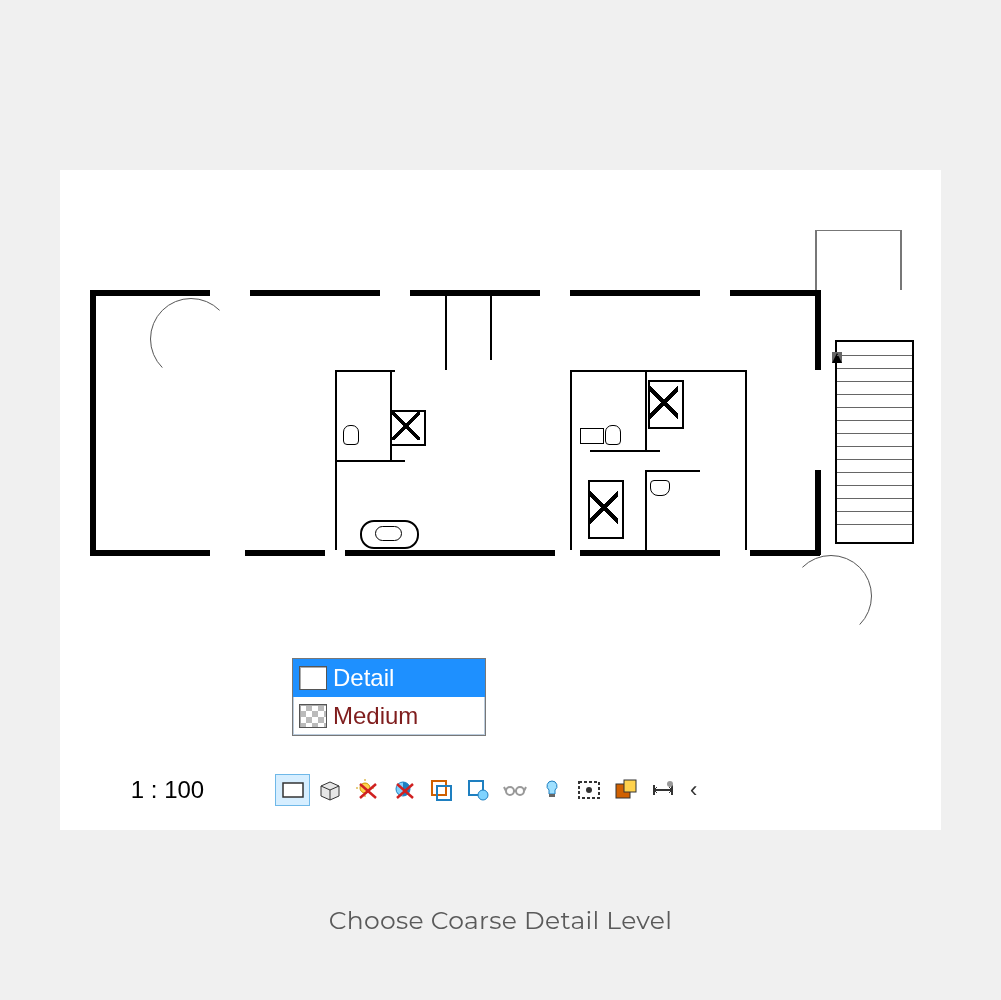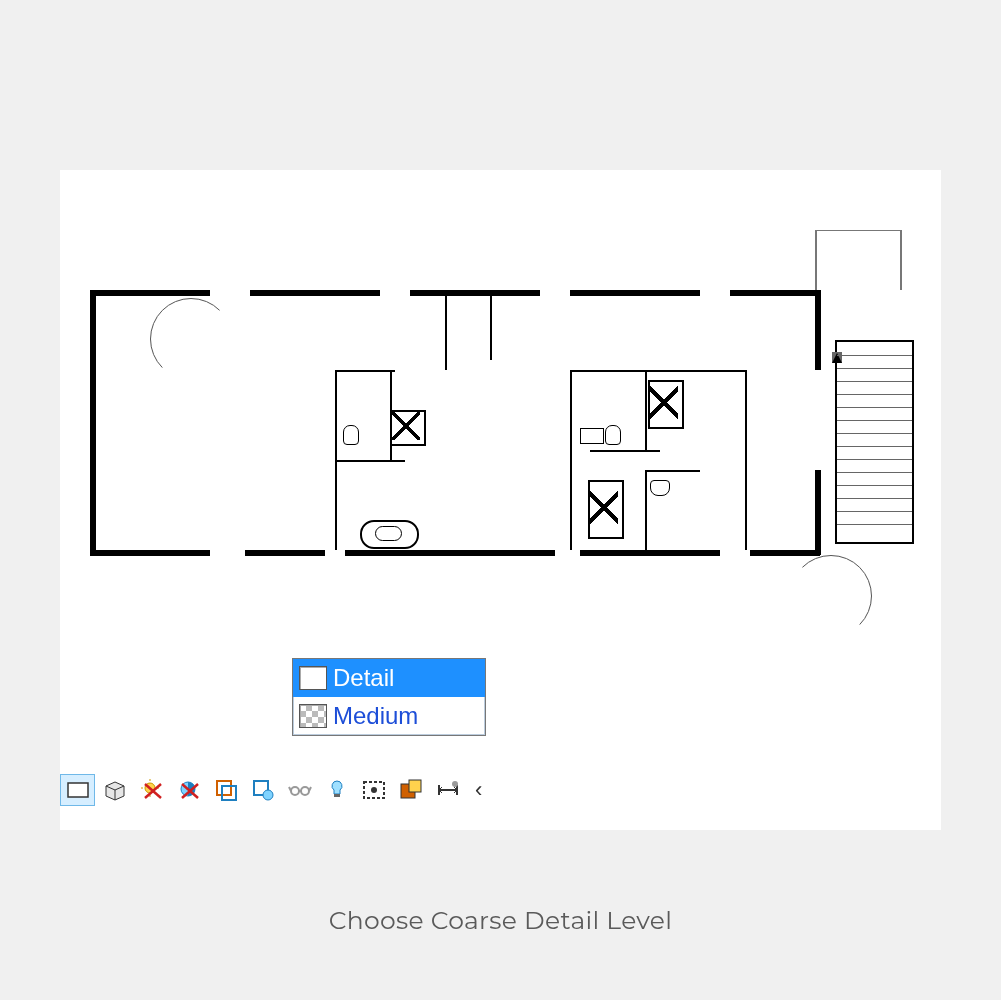--- a/index.html
+++ b/index.html
@@ -10,21 +10,21 @@
   .wall-h{height:6px;}
   .wall-v{width:6px;}
   .thin{background:#000;height:2px;}
   .thin-v{background:#000;width:2px;}
   .stairs{position:absolute;right:-10px;top:110px;width:75px;height:200px;border:2px solid #000;background:#fff;}
   .stairs div{position:absolute;left:0;right:0;height:1px;background:#666;}
   .arrow-up{position:absolute;left:50%;top:10px;width:0;height:0;border-left:5px solid transparent;border-right:5px solid transparent;border-bottom:10px solid #000;transform:translateX(-50%);}
   .door-arc{position:absolute;border:1px solid #555;border-radius:50%;background:transparent;}
   
   .popup{position:absolute;left:232px;top:488px;width:192px;border:1px solid #777;background:#fff;z-index:20;box-shadow:0 0 0 1px #bcd inset;}
-  .popup-row{display:flex;align-items:center;height:38px;padding:0 6px;gap:6px;font-size:24px;color:#1d4ed8;cursor:pointer;}
+  .popup-row{display:flex;align-items:center;height:38px;padding:0 6px;gap:6px;font-size:24px;color:#7f1d1d;cursor:pointer;}
   .popup-row.selected{background:#1e90ff;color:#fff;}
   .swatch{width:26px;height:22px;border:1px solid #555;flex:0 0 auto;background:#fff;box-shadow:inset 1px 1px 0 #aaa;}
   .swatch.medium{background:conic-gradient(#bbb 0 25%,#fff 0 50%,#bbb 0 75%,#fff 0);background-size:12px 12px;}
   .swatch.fine{background:conic-gradient(#777 0 25%,#ddd 0 50%,#777 0 75%,#ddd 0);background-size:6px 6px;}
   
   .viewbar{position:absolute;left:0;right:0;bottom:20px;height:40px;display:flex;align-items:center;background:#fff;}
   .scale{width:215px;text-align:center;font-size:24px;color:#000;}
   .icons{display:flex;align-items:center;gap:2px;}
   .ico{width:33px;height:30px;display:flex;align-items:center;justify-content:center;border:1px solid transparent;cursor:pointer;}
   .ico.active{background:#d6eeff;border:1px solid #6fb8e8;}
@@ -115,20 +115,21 @@
         <div class="swatch "></div>
         <span>Detail</span>
       </div>
       <div class="popup-row">
         <div class="swatch medium"></div>
         <span>Medium</span>
       </div>
     </div>
 
   <div class="viewbar">
+    <div class="scale">1 : 100</div>
     <div class="icons" id="icons">
         <div class="ico active">
           <svg viewBox="0 0 24 24">
             <rect x="2" y="5" width="20" height="14" fill="#fff" stroke="#333" stroke-width="1.5"></rect>
           </svg>
         </div>
         <div class="ico">
           <svg viewBox="0 0 24 24">
             <path d="M3 8 L12 4 L21 8 L21 18 L12 22 L3 18 Z" fill="#e6e6e6" stroke="#333"></path>
             <path d="M3 8 L12 12 L21 8 M12 12 L12 22" fill="none" stroke="#333"></path>

